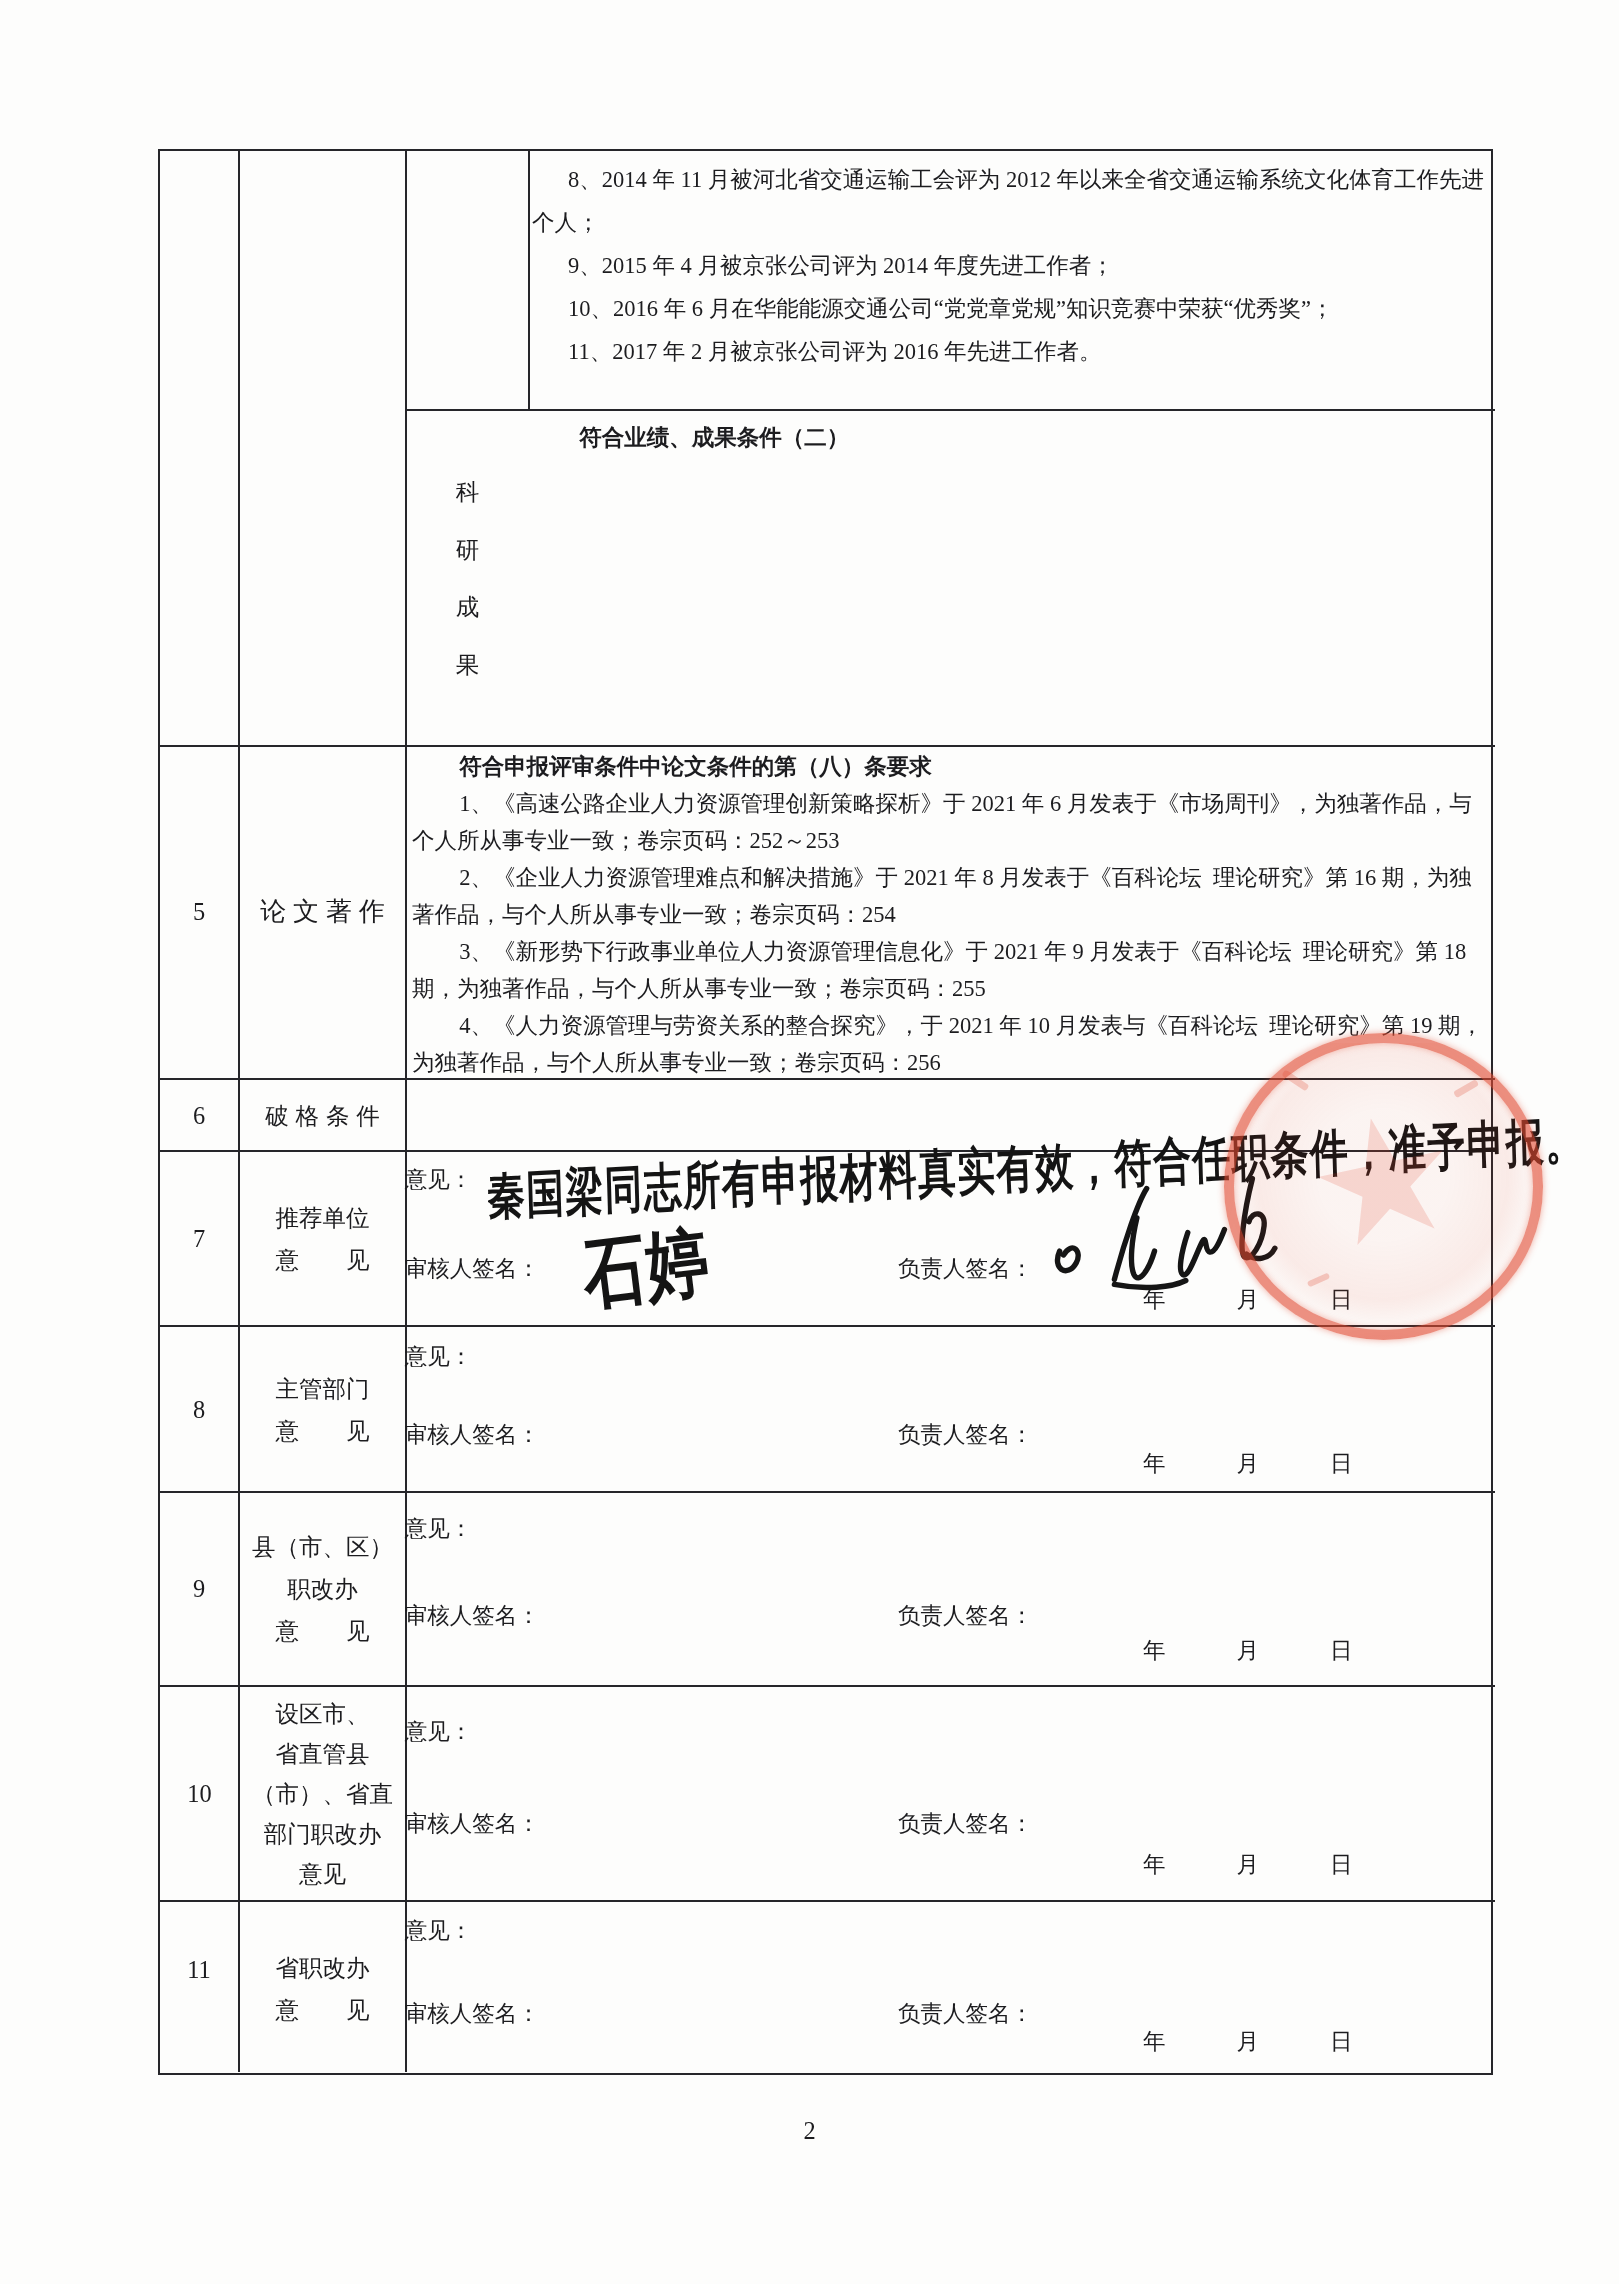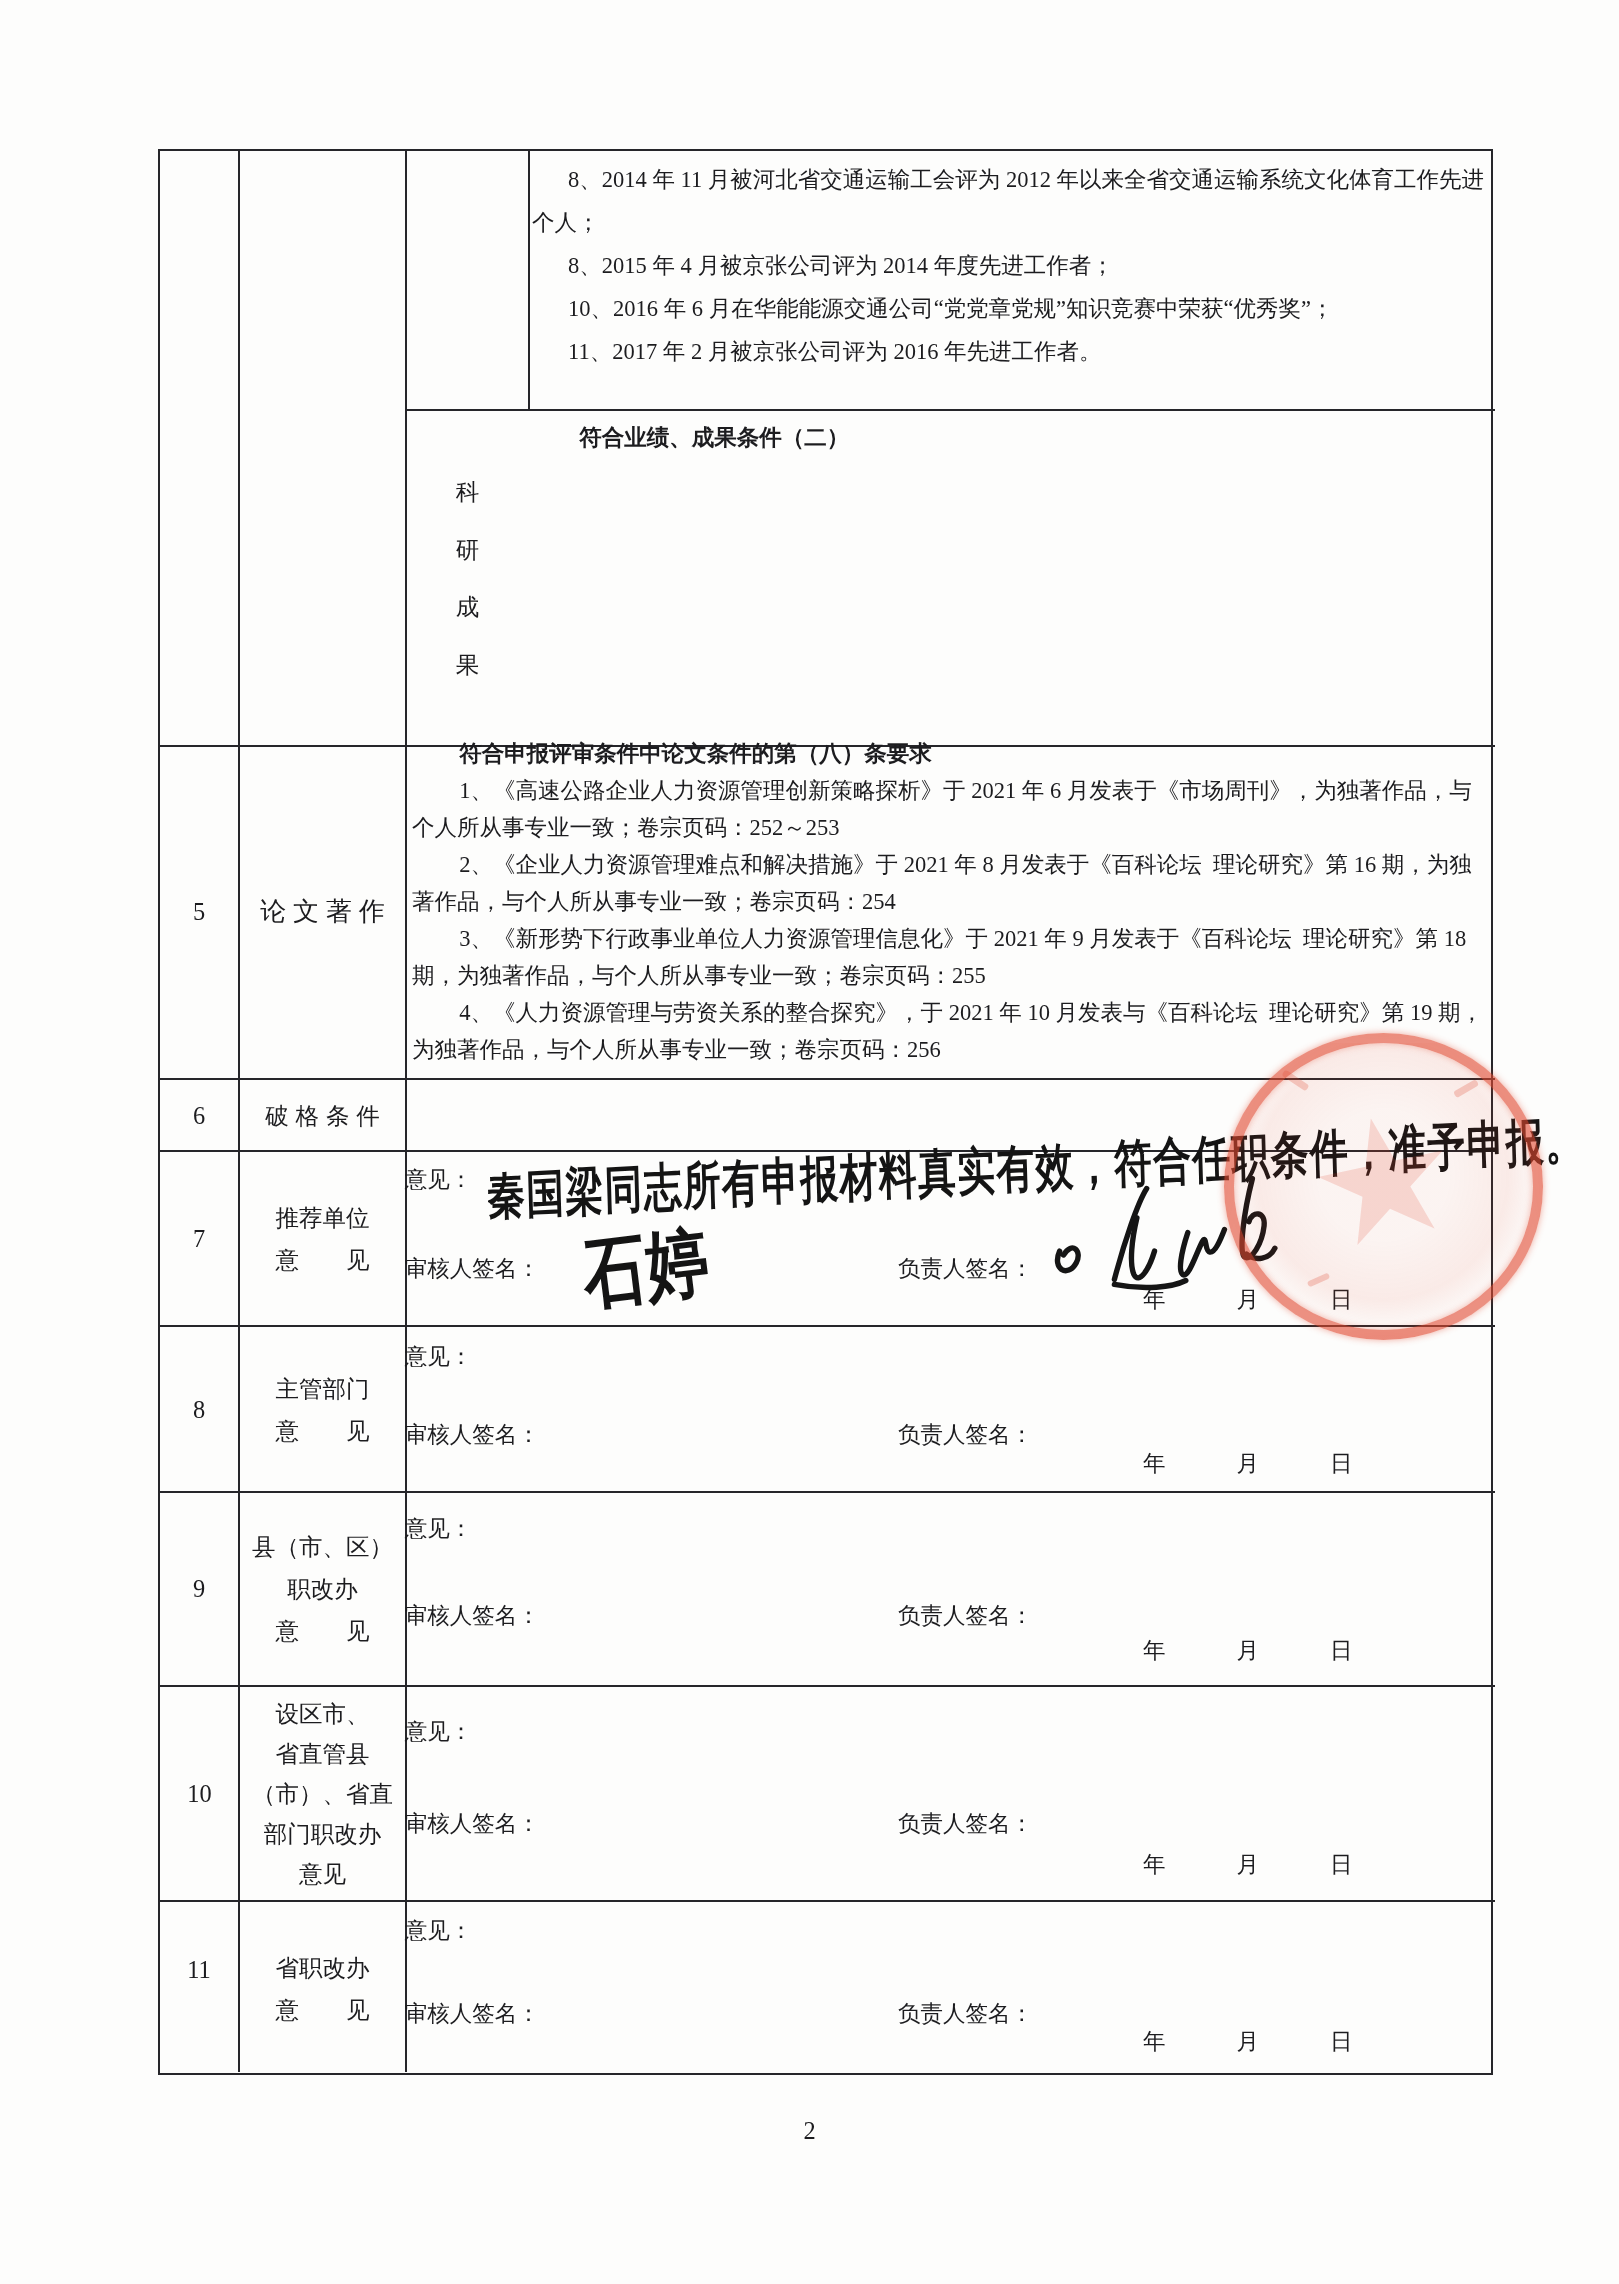--- a/index.html
+++ b/index.html
@@ -81,21 +81,21 @@
     <div class="hline" style="top:594px;left:0;width:1335px;"></div>
     <div class="hline" style="top:927px;left:0;width:1335px;"></div>
     <div class="hline" style="top:999px;left:0;width:1335px;"></div>
     <div class="hline" style="top:1174px;left:0;width:1335px;"></div>
     <div class="hline" style="top:1340px;left:0;width:1335px;"></div>
     <div class="hline" style="top:1534px;left:0;width:1335px;"></div>
     <div class="hline" style="top:1749px;left:0;width:1335px;"></div>
 
     <div class="cell bodytext" style="left:372px;top:6.8px;width:956px;height:247px;">
       <p class="ind15">8、2014 年 11 月被河北省交通运输工会评为 2012 年以来全省交通运输系统文化体育工作先进个人；</p>
-      <p class="ind15">8、2015 年 4 月被京张公司评为 2014 年度先进工作者；</p>
+      <p class="ind15">9、2015 年 4 月被京张公司评为 2014 年度先进工作者；</p>
       <p class="ind15">10、2016 年 6 月在华能能源交通公司“党党章党规”知识竞赛中荣获“优秀奖”；</p>
       <p class="ind15">11、2017 年 2 月被京张公司评为 2016 年先进工作者。</p>
     </div>
 
     <div class="cell vlabel" style="left:247px;top:261px;width:121px;height:333px;">
       <span>科</span>
       <span>研</span>
       <span>成</span>
       <span>果</span>
     </div>
@@ -103,21 +103,21 @@
     <div class="cell bodytext" style="left:372px;top:266px;width:956px;height:323px;line-height:42px;">
       <p class="ind2 bold">符合业绩、成果条件（二）</p>
     </div>
 
     <div class="cell center num" style="left:0;top:594px;width:78px;height:333px;">
         <span>5</span>
       </div>
     <div class="cell center spaced" style="left:80px;top:594px;width:165px;height:333px;font-size:26px;">
         <span>论文著作</span>
       </div>
-    <div class="cell r5text" style="left:252px;top:584px;width:1076px;height:320px;">
+    <div class="cell r5text" style="left:252px;top:597px;width:1076px;height:320px;">
       <p class="ind2 bold">符合申报评审条件中论文条件的第（八）条要求</p>
       <p class="ind2">1、《高速公路企业人力资源管理创新策略探析》于 2021 年 6 月发表于《市场周刊》，为独著作品，与个人所从事专业一致；卷宗页码：252～253</p>
       <p class="ind2">2、《企业人力资源管理难点和解决措施》于 2021 年 8 月发表于《百科论坛  理论研究》第 16 期，为独著作品，与个人所从事专业一致；卷宗页码：254</p>
       <p class="ind2">3、《新形势下行政事业单位人力资源管理信息化》于 2021 年 9 月发表于《百科论坛  理论研究》第 18 期，为独著作品，与个人所从事专业一致；卷宗页码：255</p>
       <p class="ind2">4、《人力资源管理与劳资关系的整合探究》，于 2021 年 10 月发表与《百科论坛  理论研究》第 19 期，为独著作品，与个人所从事专业一致；卷宗页码：256</p>
     </div>
 
     <div class="cell center num" style="left:0;top:1001px;width:78px;height:173px;height:72px;top:929px;">
         <span>6</span>
       </div>

